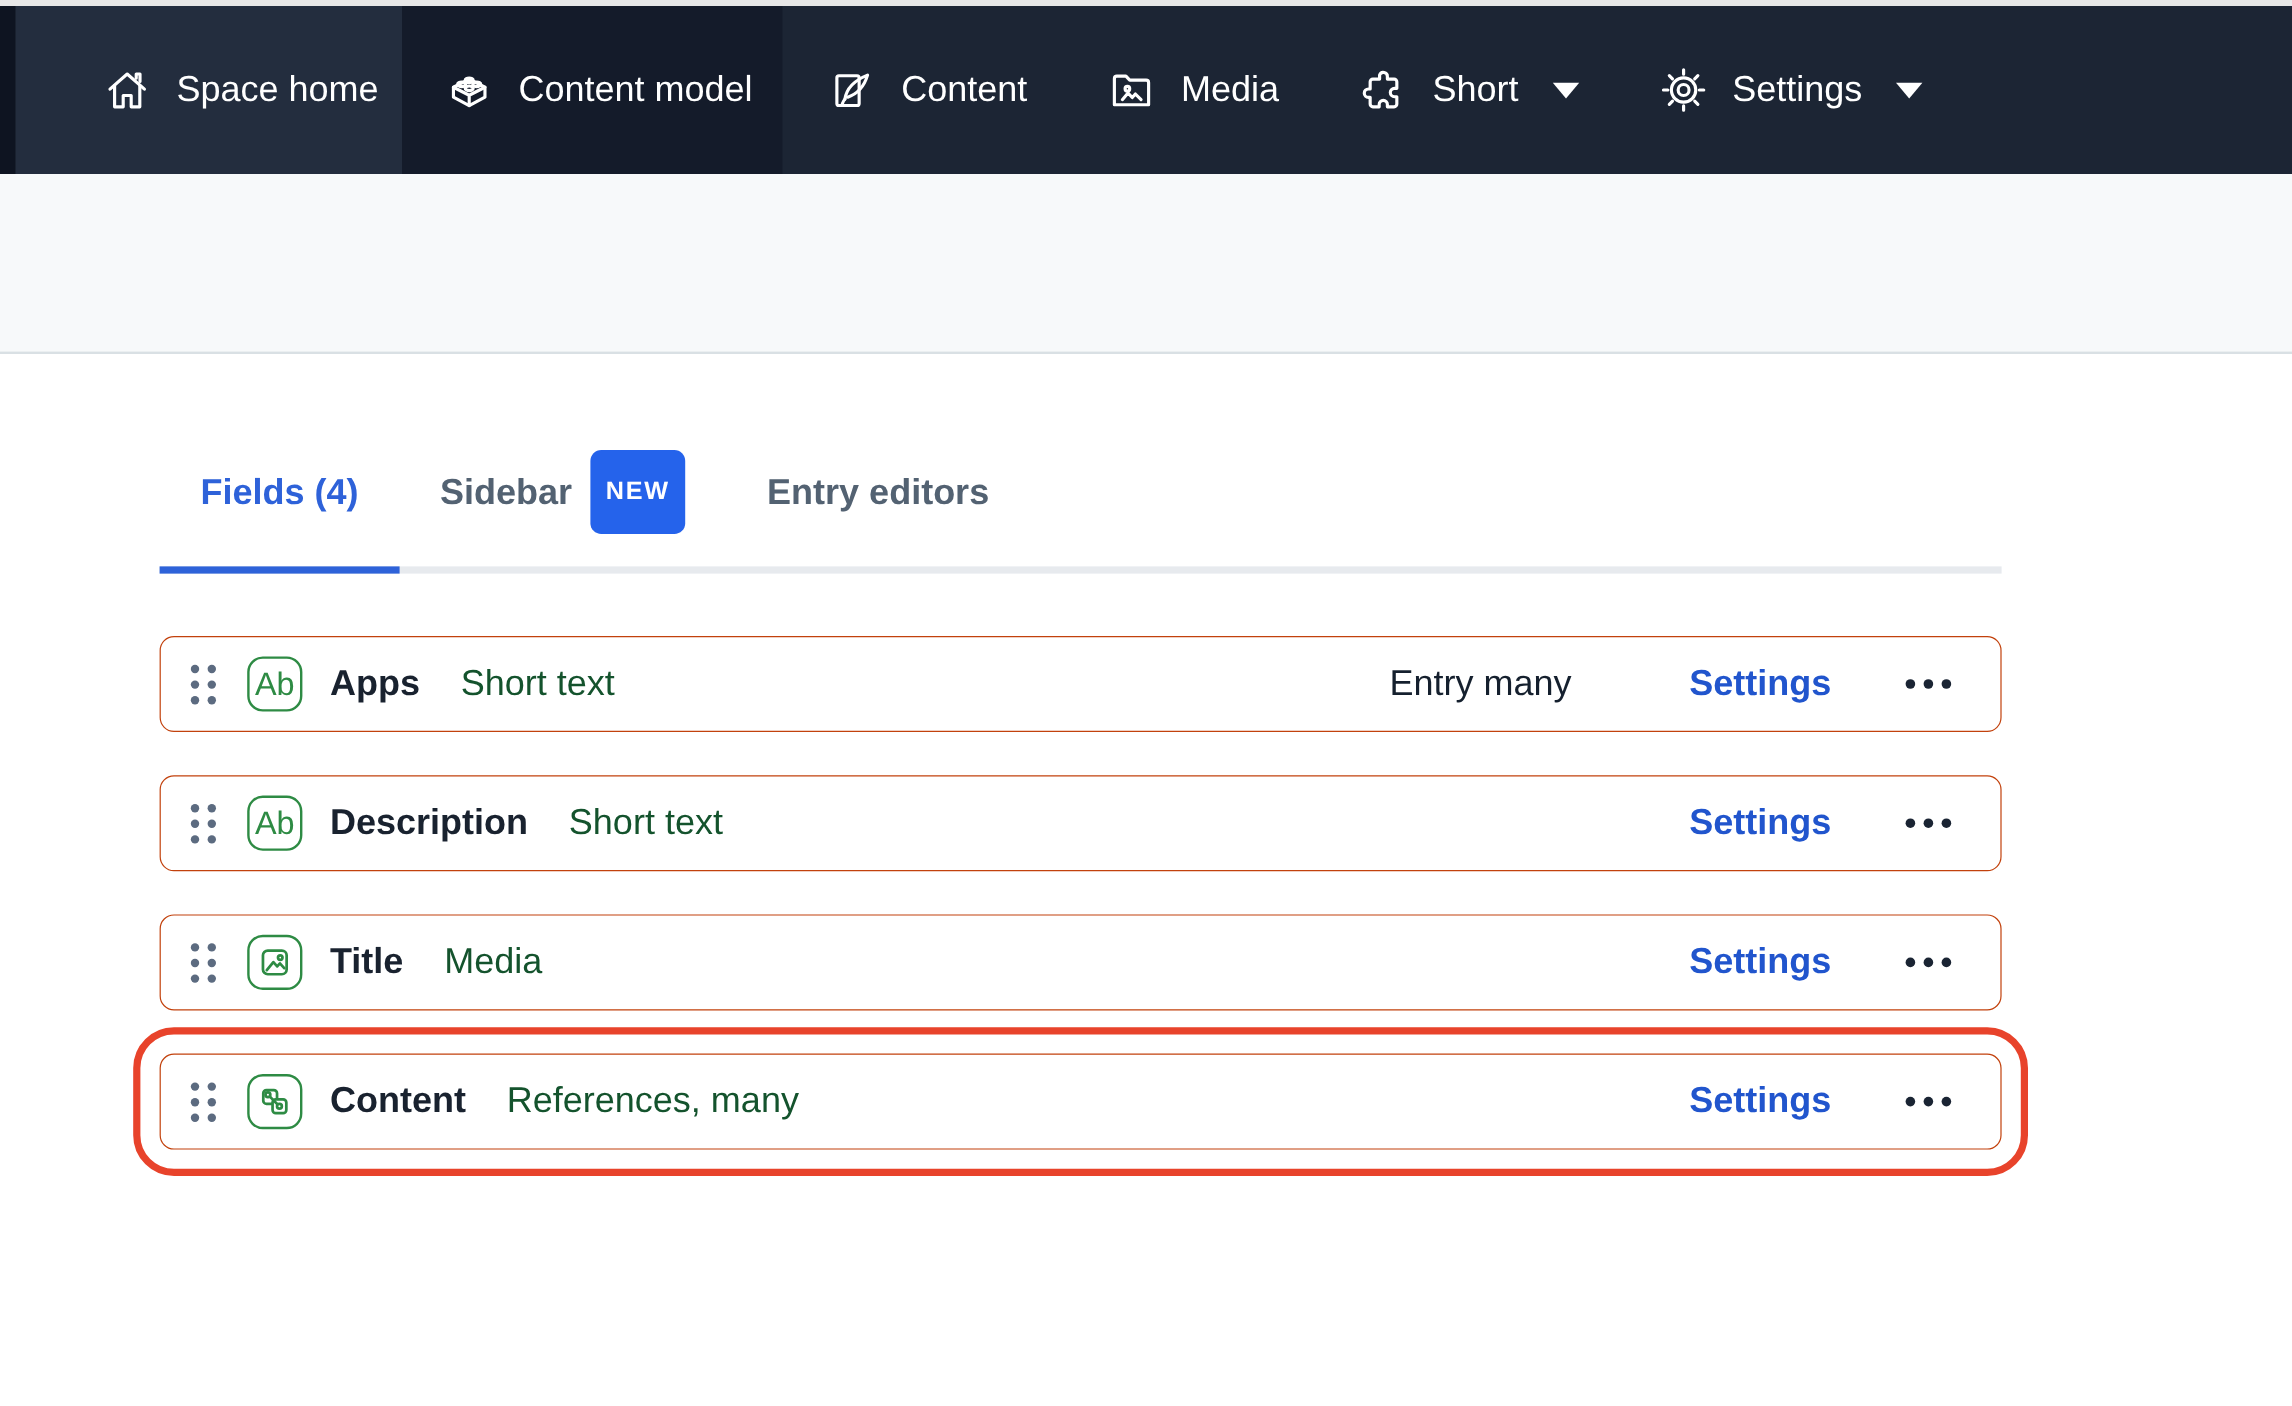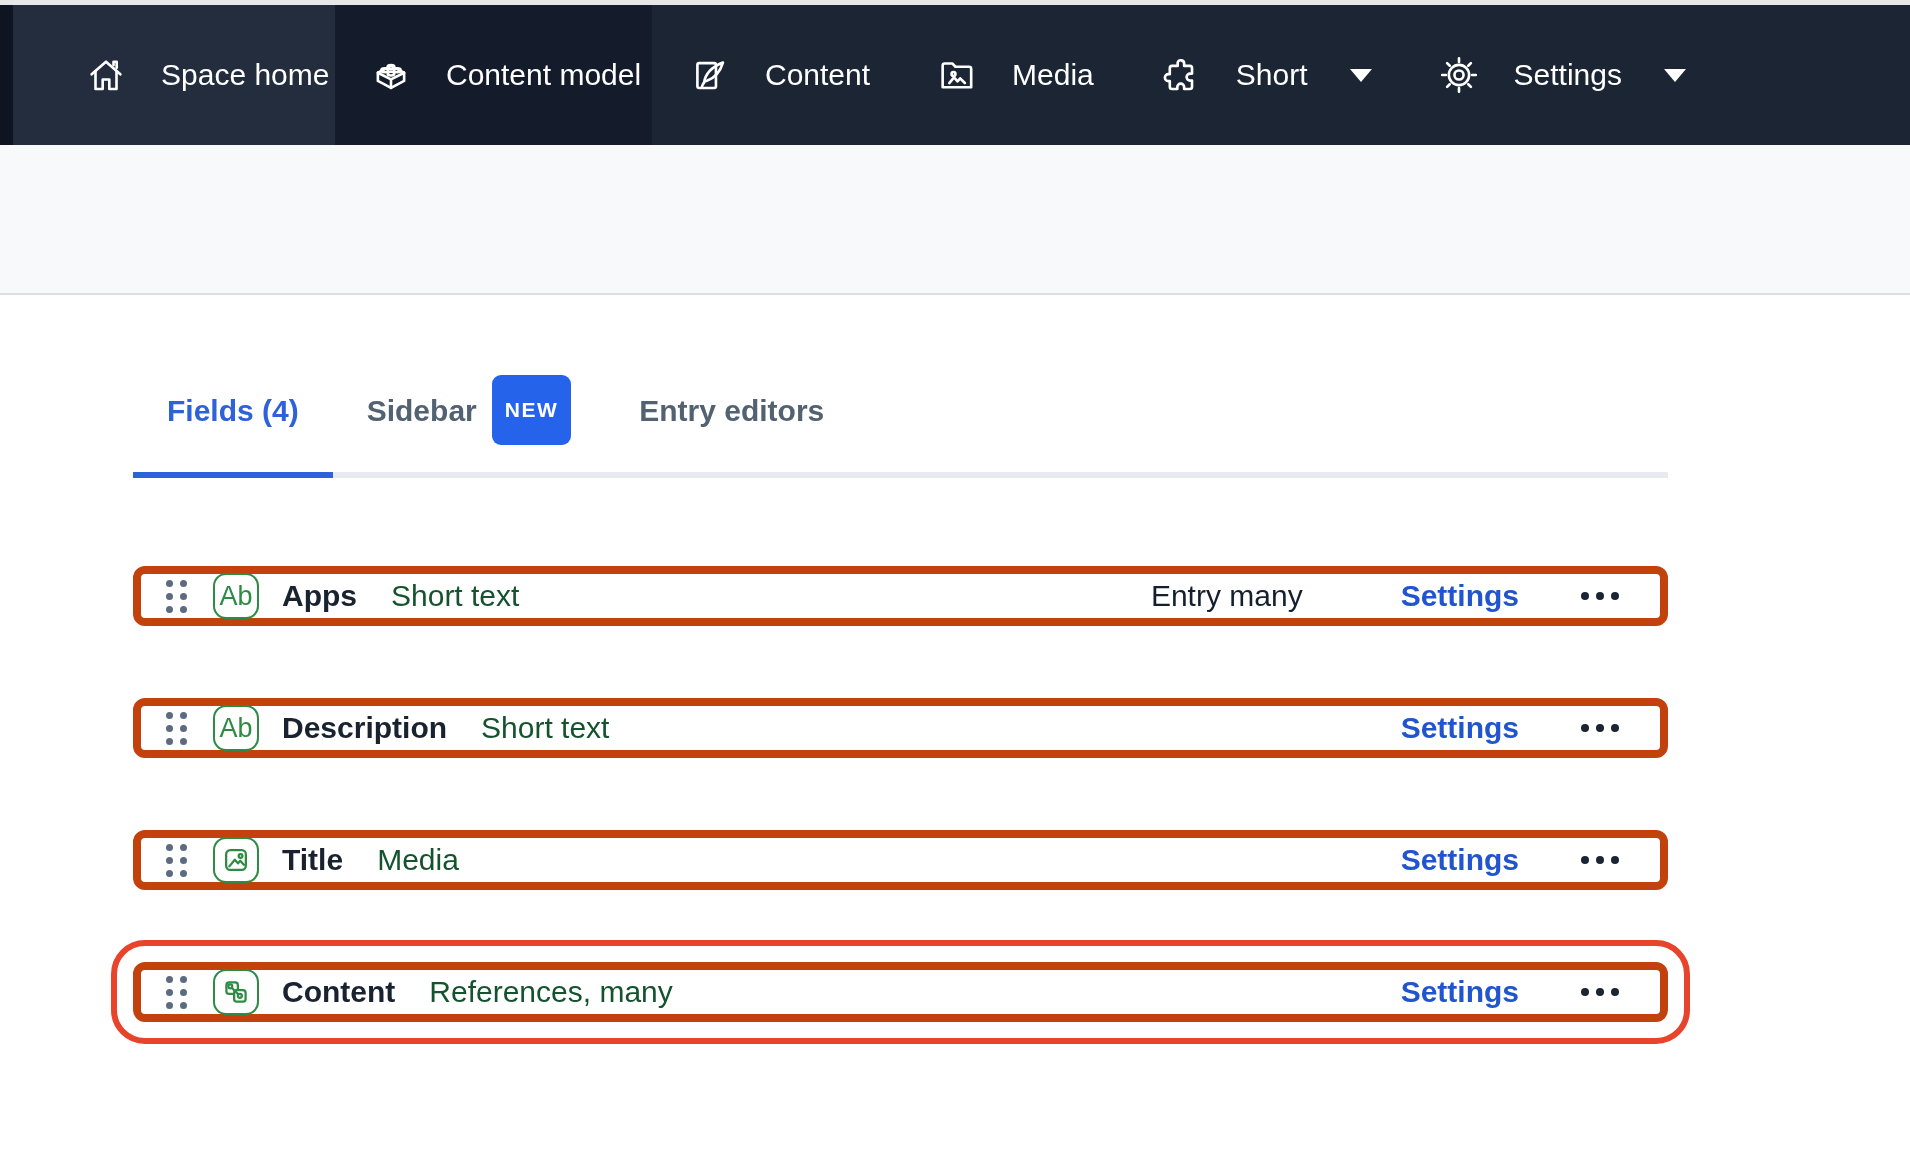--- a/index.html
+++ b/index.html
@@ -15,21 +15,21 @@
     --nav-base:#1c2534; --nav-light:#232d3e; --nav-dark:#141b2a; --nav-rail:#0e1421;
   }
 
   
   .top-strip { height:5px; background:#e7e7e7; }
 
   
   .topnav { height:140px; background:var(--nav-base); display:flex; align-items:stretch; }
   .nav-rail { width:13px; background:var(--nav-rail); }
   .nav-item {
-    display:flex; align-items:center; gap:34px;
+    display:flex; align-items:center; gap:20px;
     color:#fff; font-size:30px; font-weight:500; white-space:nowrap; cursor:pointer;
   }
   .nav-space-home { width:322px; background:var(--nav-light); padding-left:72px; box-sizing:border-box; }
   .nav-active-tab { width:317px; background:var(--nav-dark); padding-left:35px; box-sizing:border-box; }
   .nav-rest { flex:1; display:flex; align-items:center; gap:66px; padding-left:37px; }
   .nav-icon { width:42px; height:42px; flex:0 0 auto; }
   .nav-icon * { stroke:#fff; fill:none; stroke-width:1.5; stroke-linecap:round; stroke-linejoin:round; }
   .caret { width:0; height:0; border-left:11px solid transparent; border-right:11px solid transparent; border-top:13px solid #fff; margin-left:8px; }
 
   
@@ -47,23 +47,23 @@
   }
   .tab.active { color:var(--tab-blue); border-bottom-color:var(--tab-blue); }
   .badge {
     background:var(--badge-blue); color:#fff;
     font-size:21px; font-weight:700; letter-spacing:1.5px;
     padding:23px 13px; border-radius:9px; transform:translateY(-1px);
   }
 
   .rows { width:1535px; margin-top:52px; display:flex; flex-direction:column; gap:36px; }
   .row {
-    height:60px; box-sizing:border-box; background:#fff;
-    border:8px solid #c2410c; border-radius:12px;
-    display:flex; align-items:center;margin-top:36px;
+    height:80px; box-sizing:border-box; background:#fff;
+    border:1px solid #c2410c; border-radius:12px;
+    display:flex; align-items:center;
   }
   .row.highlighted { outline:6px solid var(--red); outline-offset:16px; }
 
   .drag {
     margin:0 26px 0 25px; flex:0 0 auto;
     display:grid; grid-template-columns:repeat(2,7px); grid-template-rows:repeat(3,7px);
     gap:6px 7px; cursor:grab;
   }
   .drag i { background:#5c6b80; border-radius:50%; }
 

